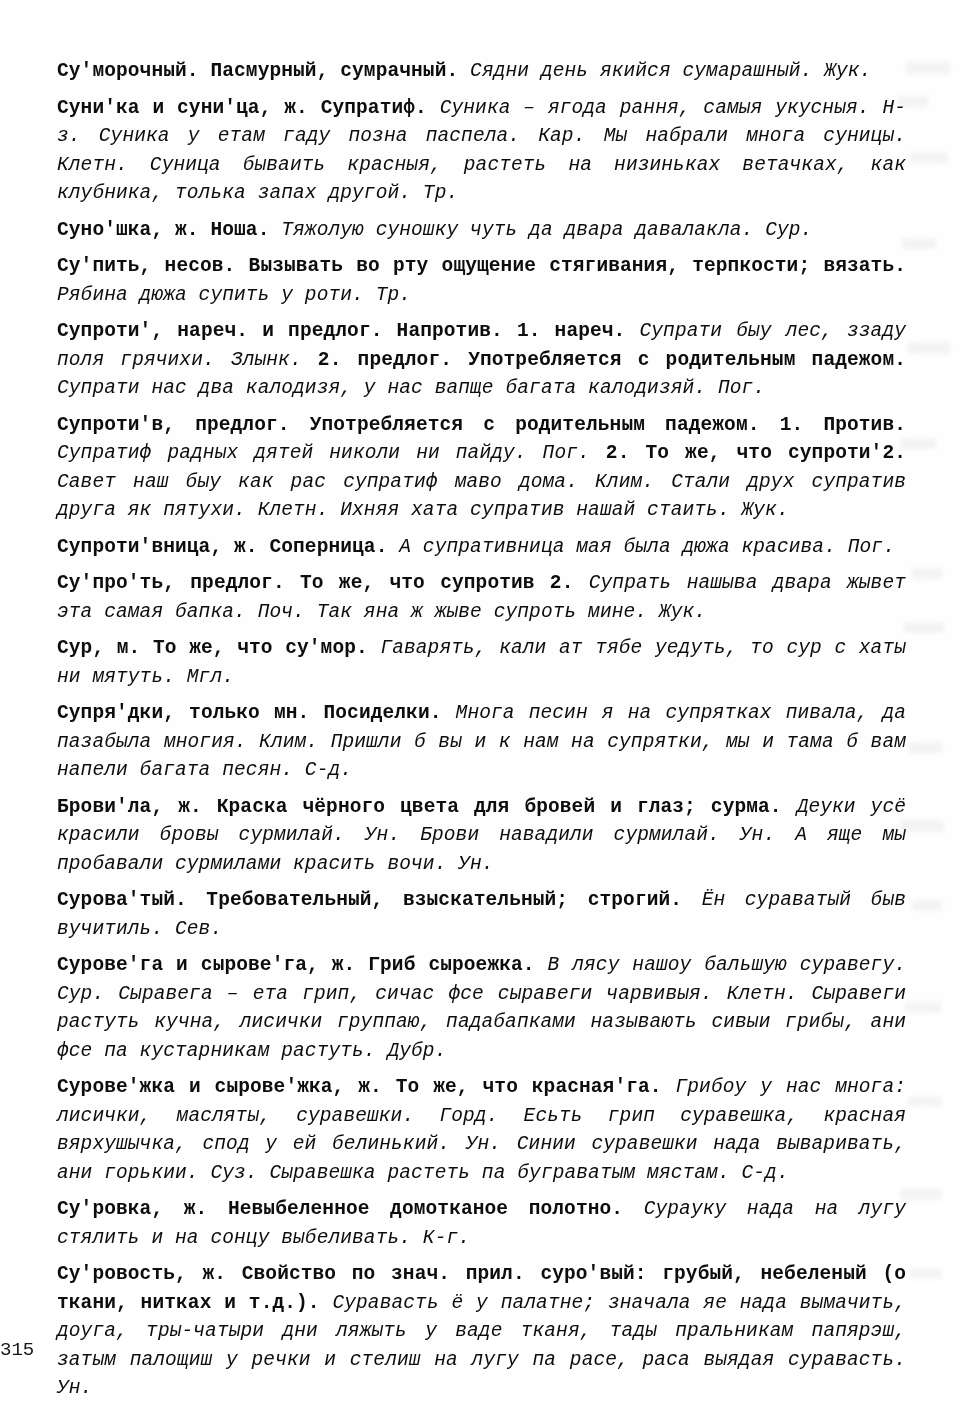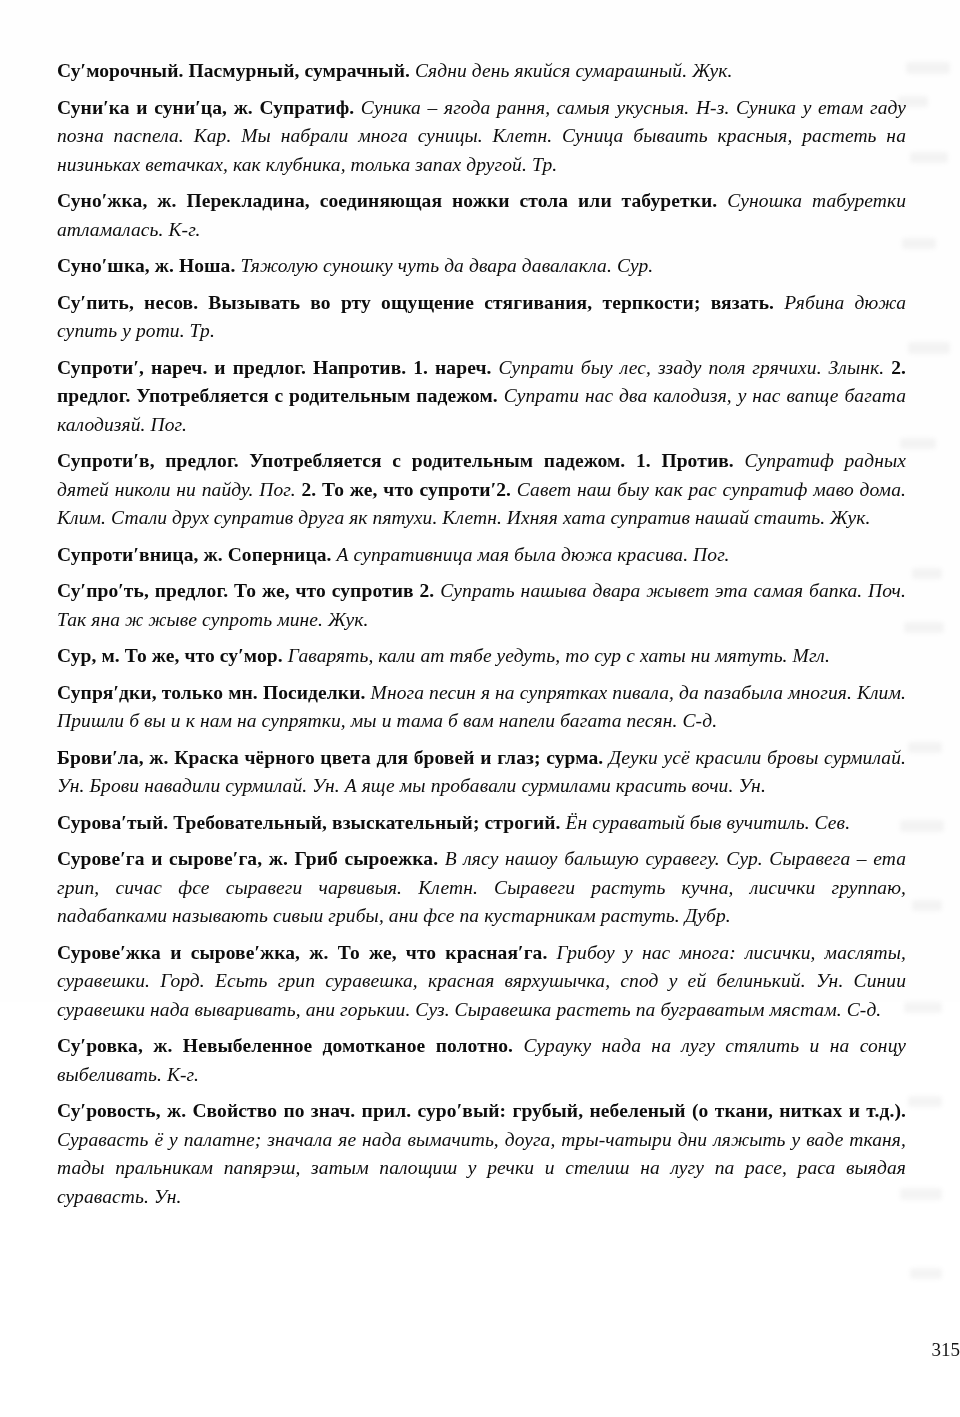--- a/index.html
+++ b/index.html
@@ -14,20 +14,21 @@
     overflow: hidden;
     font-family: "Liberation Serif", "DejaVu Serif", serif;
     color: #0d0d0d;
   }
   .page {
     position: absolute;
     top: 0; left: 0;
     width: 960px;
     height: 1002px;
     background: #fefefe;
+    font-family: Liberation Mono, monospace;
   }
   .entries {
     position: absolute;
     top: 57px;
     left: 57px;
     width: 849px;
   }
   p.entry {
     margin: 0 0 8px 0;
     font-size: 19.5px;
@@ -41,21 +42,21 @@
   }
   p.entry span.italic {
     font-weight: normal;
     font-style: italic;
   }
   .page-number {
     position: absolute;
     top: 1338px;
     left: 0;
     width: 960px;
-    text-align: right;
+    text-align: left;
     font-size: 19px;
     line-height: 24px;
     color: #151515;
   }
   
   .ghosts { position: absolute; top: 0; left: 0; width: 960px; height: 1417px; pointer-events: none; }
   .ghost {
     position: absolute;
     background: #8a8a8a;
     opacity: 0.09;
@@ -64,21 +65,20 @@
   }
 </style>
 </head>
 <body>
 
 <div class="page">
 
   <div class="entries">
       <p class="entry"><span class="bold">Су′морочный. Пасмурный, сумрачный. </span><span class="italic">Сядни день якийся сумарашный. Жук.</span></p>
       <p class="entry"><span class="bold">Суни′ка и суни′ца, ж. Супратиф. </span><span class="italic">Суника – ягода рання, самыя укусныя. Н-з.  Суника у етам гаду позна паспела. Кар.  Мы набрали многа суницы. Клетн. Суница бываить красныя, растеть на низиньках ветачках, как клубника, толька запах другой. Тр.</span></p>
-      <p class="entry"><span class="bold">Суно′жка, ж. Перекладина, соединяющая ножки стола или табуретки. </span><span class="italic">Суношка табуретки атламалась. К-г.</span></p>
       <p class="entry"><span class="bold">Суно′шка, ж. Ноша. </span><span class="italic">Тяжолую суношку чуть да двара давалакла. Сур.</span></p>
       <p class="entry"><span class="bold">Су′пить, несов. Вызывать во рту ощущение стягивания, терпкости; вязать. </span><span class="italic">Рябина дюжа супить у роти. Тр.</span></p>
       <p class="entry"><span class="bold">Супроти′, нареч. и предлог. Напротив. 1. нареч. </span><span class="italic">Супрати быу лес, ззаду поля грячихи. Злынк. </span><span class="bold">2. предлог. Употребляется с родительным падежом. </span><span class="italic">Супрати нас два калодизя, у нас вапще багата калодизяй. Пог.</span></p>
       <p class="entry"><span class="bold">Супроти′в, предлог. Употребляется с родительным падежом. 1. Против. </span><span class="italic">Супратиф радных дятей николи ни пайду. Пог. </span><span class="bold">2. То же, что супроти′2. </span><span class="italic">Савет наш быу как рас супратиф маво дома. Клим. Стали друх супратив друга як пятухи. Клетн.  Ихняя хата супратив нашай стаить. Жук.</span></p>
       <p class="entry"><span class="bold">Супроти′вница, ж. Соперница. </span><span class="italic">А супративница мая была дюжа красива. Пог.</span></p>
       <p class="entry"><span class="bold">Су′про′ть, предлог. То же, что супротив 2. </span><span class="italic">Супрать нашыва двара жывет эта самая бапка. Поч.  Так яна ж жыве супроть мине. Жук.</span></p>
       <p class="entry"><span class="bold">Сур, м.  То же, что су′мор. </span><span class="italic">Гаварять, кали ат тябе уедуть, то сур с хаты ни мятуть. Мгл.</span></p>
       <p class="entry"><span class="bold">Супря′дки, только мн. Посиделки. </span><span class="italic">Многа песин я на супрятках пивала, да пазабыла многия. Клим. Пришли б вы и к нам на супрятки, мы и тама б вам напели багата песян. С-д.</span></p>
       <p class="entry"><span class="bold">Брови′ла, ж. Краска чёрного цвета для бровей и глаз; сурма. </span><span class="italic">Деуки усё красили бровы сурмилай. Ун.  Брови навадили сурмилай. Ун.  А яще мы пробавали сурмилами красить вочи. Ун.</span></p>
       <p class="entry"><span class="bold">Сурова′тый. Требовательный, взыскательный; строгий. </span><span class="italic">Ён сураватый быв вучитиль. Сев.</span></p>

